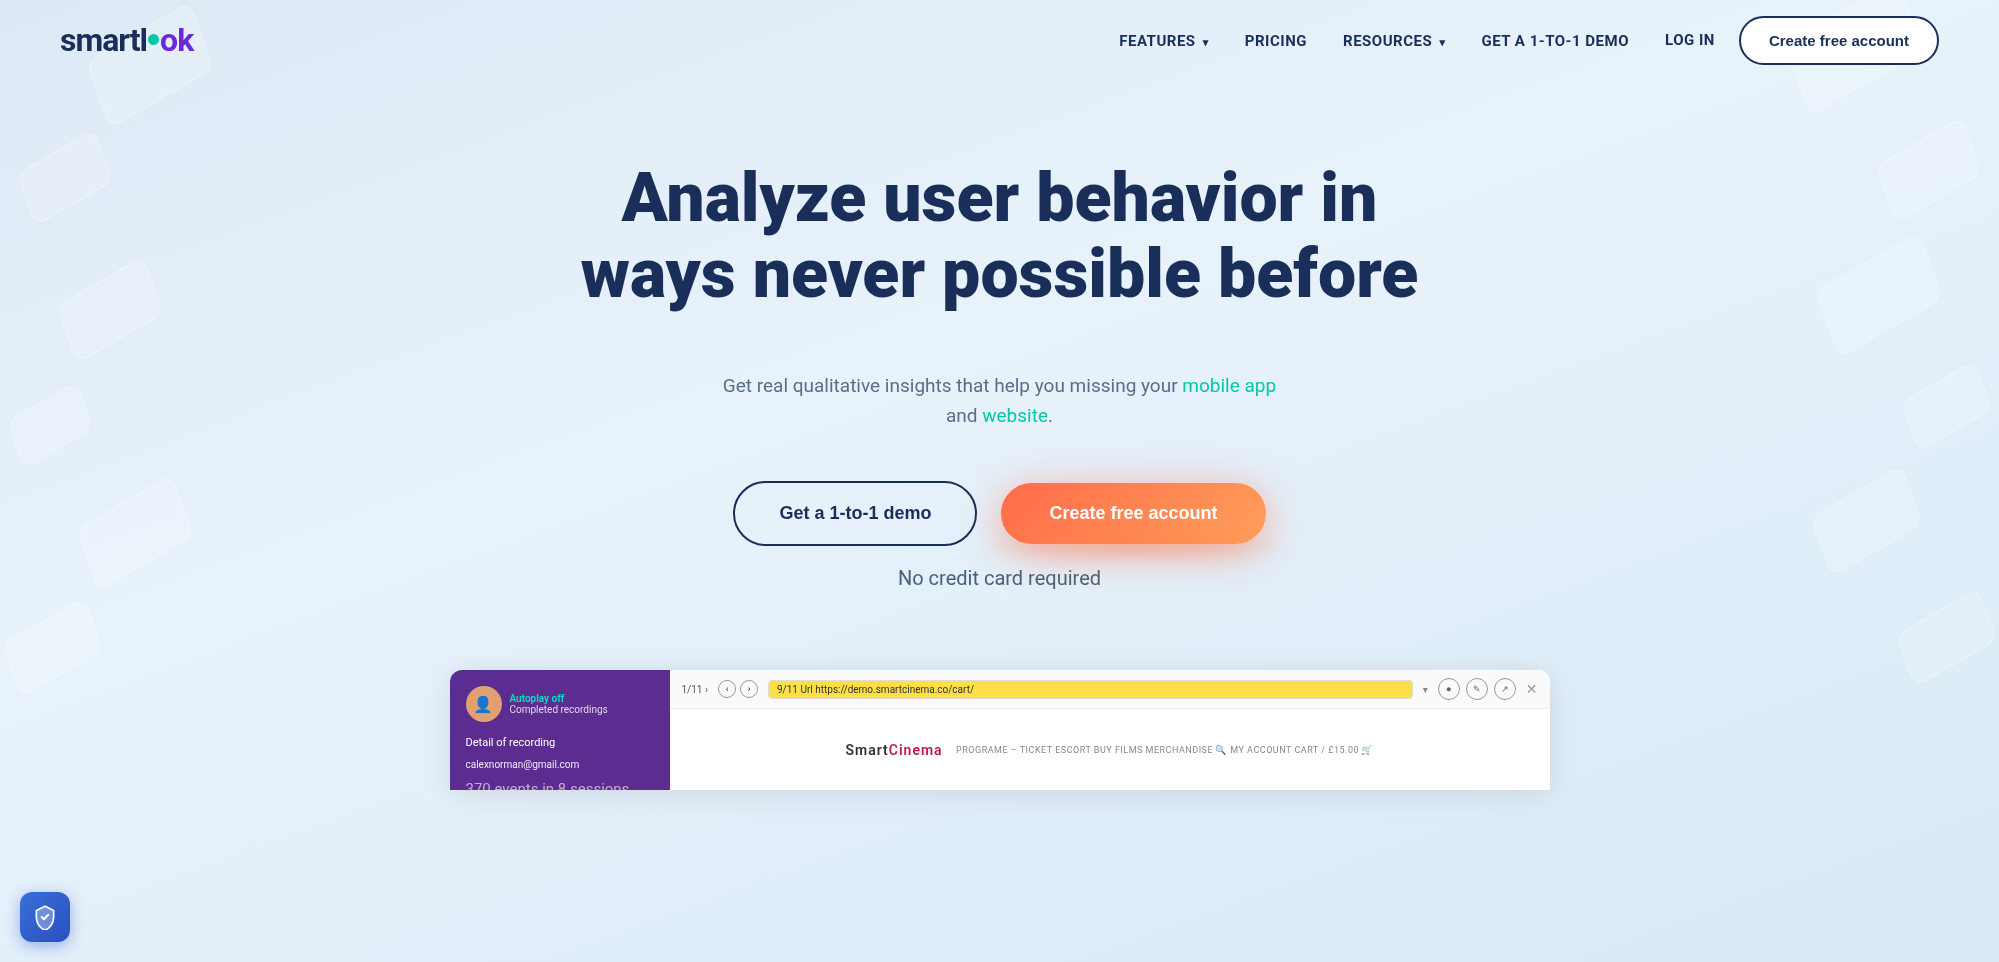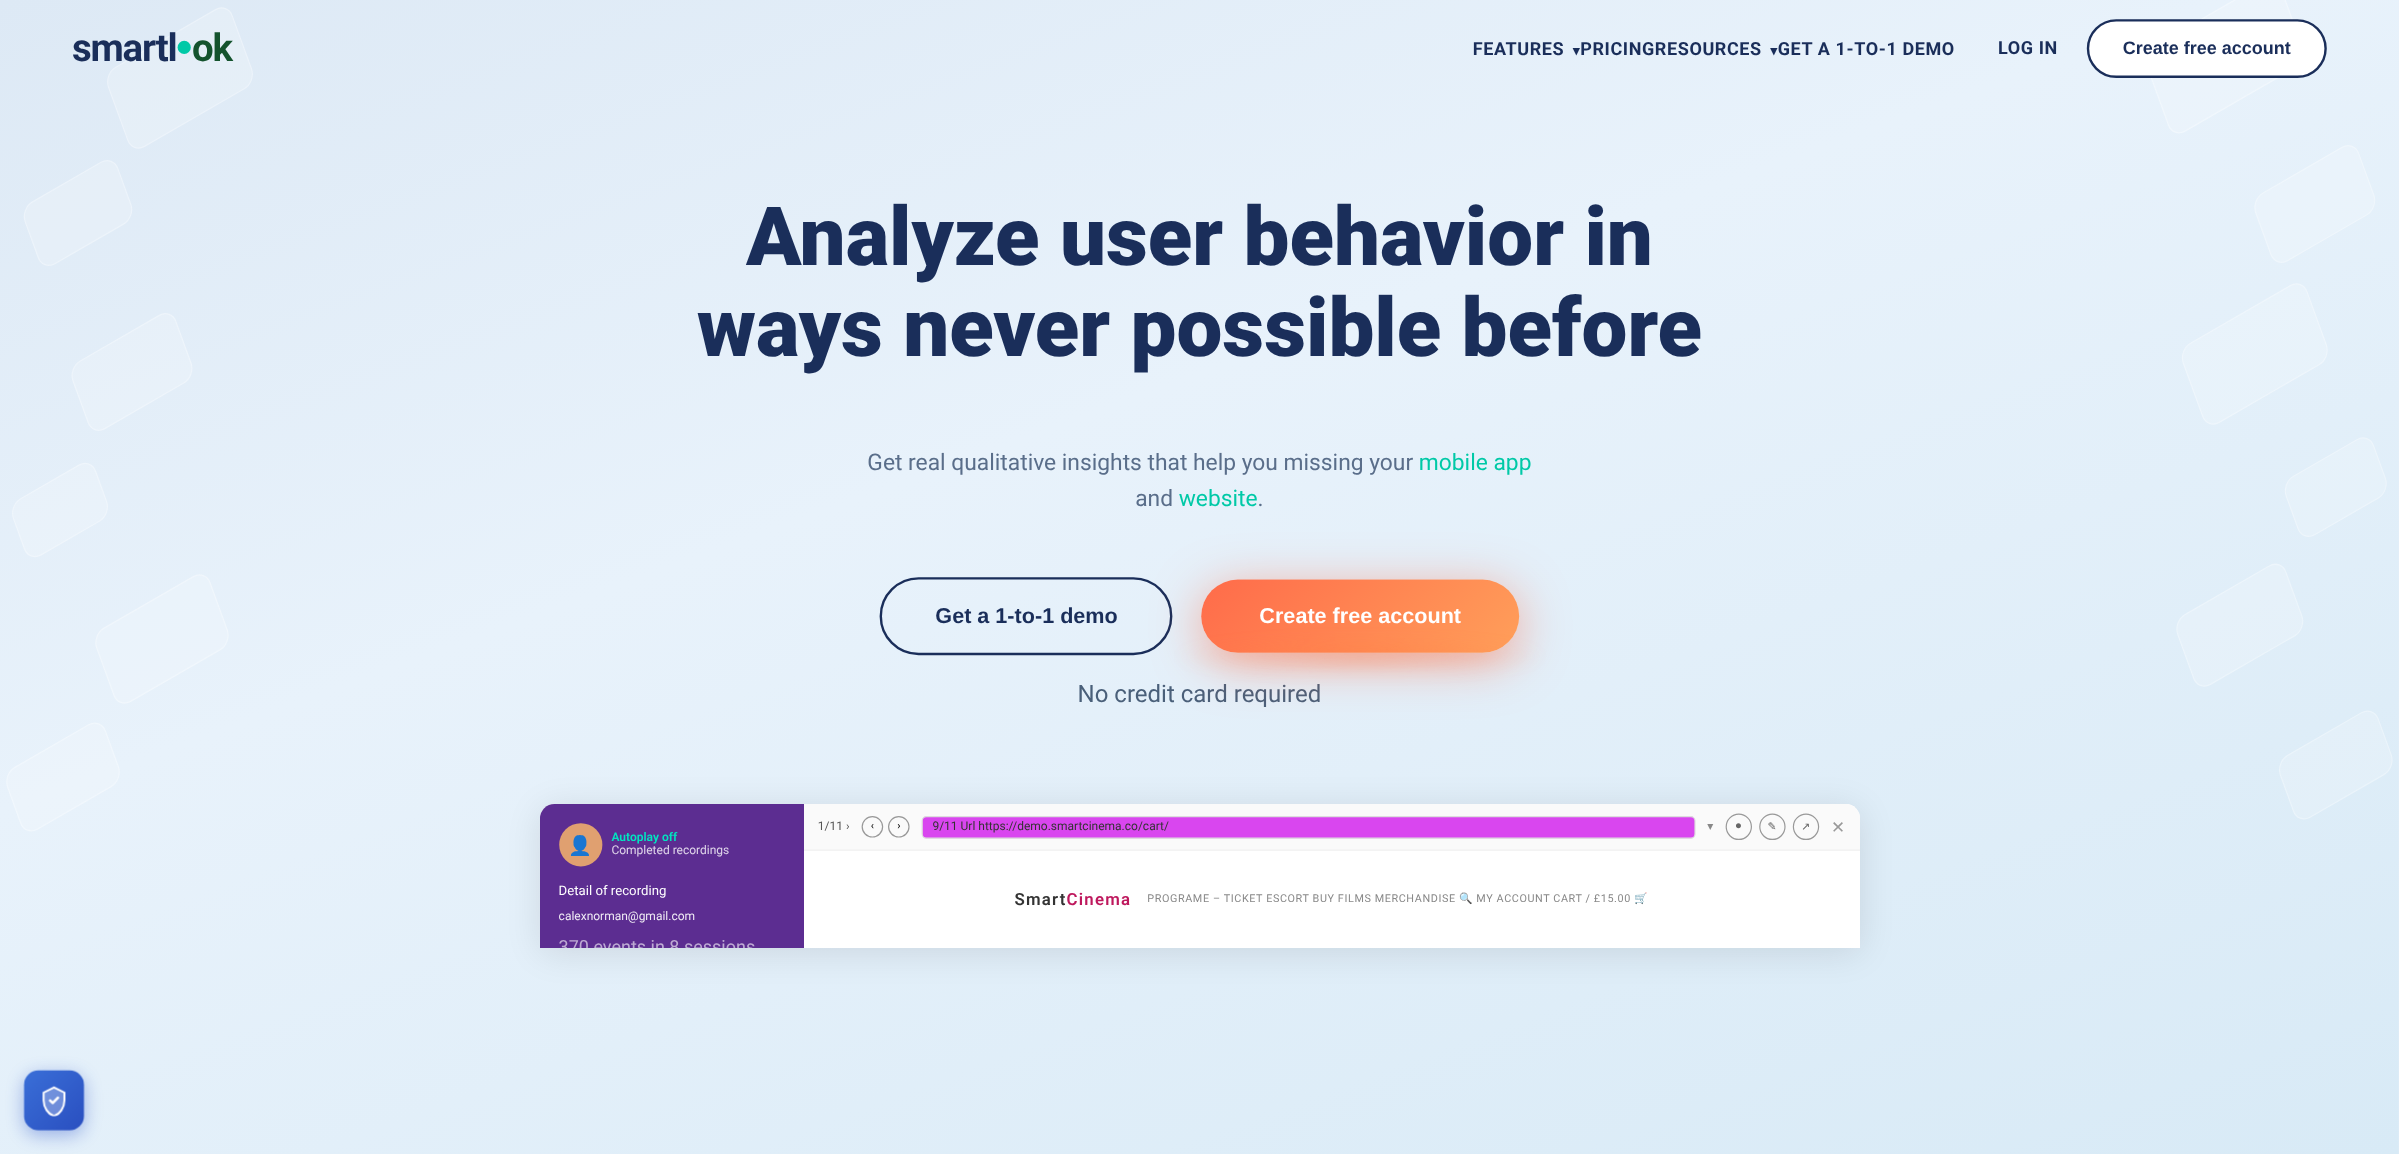--- a/index.html
+++ b/index.html
@@ -49,20 +49,21 @@
     .logo-text {
       font-size: 32px;
       font-weight: 700;
       color: #1a2e5a;
       letter-spacing: -1px;
     }
 
     .nav-links {
       display: flex;
       align-items: center;
+      gap: 36px;
       list-style: none;
       text-align: center;
     }
 
     .nav-links li a {
       text-decoration: none;
       color: #1a2e5a;
       font-size: 15px;
       font-weight: 700;
       letter-spacing: 0.5px;
@@ -265,21 +266,21 @@
       background: #fafafa;
     }
 
     .preview-toolbar-text {
       font-size: 10px;
       color: #555;
     }
 
     .preview-url {
       flex: 1;
-      background: #d946ef;
+      background: #fde047;
       border: 1px solid #ddd;
       border-radius: 4px;
       padding: 3px 8px;
       font-size: 10px;
       color: #333;
     }
 
     .preview-controls {
       display: flex;
       gap: 6px;
@@ -362,21 +363,21 @@
   <div class="floating-card card-8"></div>
   <div class="floating-card card-9"></div>
   <div class="floating-card card-10"></div>
   <div class="floating-card card-11"></div>
   <div class="floating-card card-12"></div>
 </div>
 
 <nav class="navbar">
   <div class="logo">
     <span class="logo-text">
-      <span style="color:#1a2e5a;">smart</span><span style="color:#1a2e5a;">l</span><span style="display:inline-block;width:11px;height:11px;background:#00c9a7;border-radius:50%;margin:0 1px;vertical-align:middle;position:relative;top:-3px;"></span><span style="color:#14532d;">ok</span>
+      <span style="color:#1a2e5a;">smart</span><span style="color:#1a2e5a;">l</span><span style="display:inline-block;width:11px;height:11px;background:#00c9a7;border-radius:50%;margin:0 1px;vertical-align:middle;position:relative;top:-3px;"></span><span style="color:#6d28d9;">ok</span>
     </span>
   </div>
 
   <ul class="nav-links">
     <li>
       <a href="#">
         <span>FEATURES</span>
         <span class="arrow">▾</span>
       </a>
     </li>

